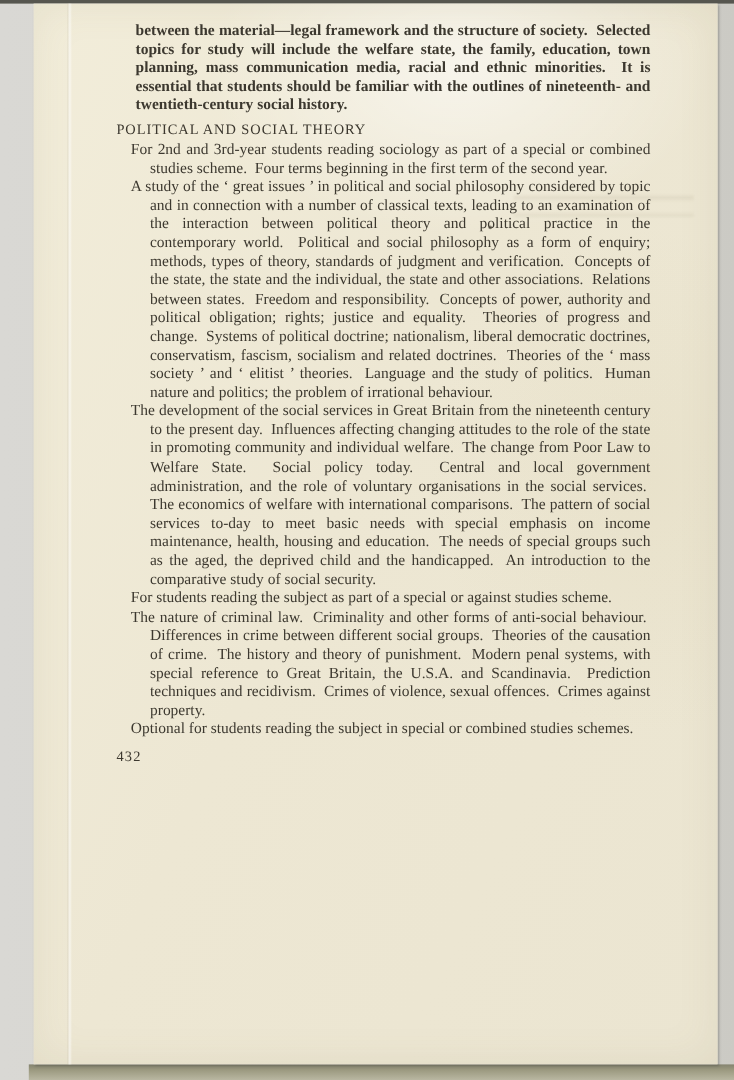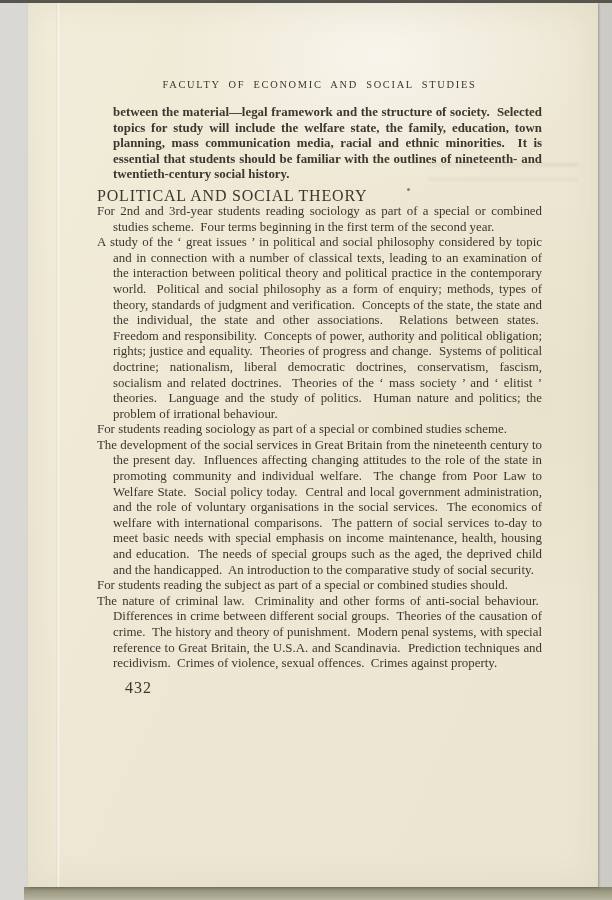--- a/index.html
+++ b/index.html
@@ -57,70 +57,68 @@
     word-spacing: 4px;
     color: #3b372e;
   }
   .para {
     margin: 0;
     font-size: 12.9px;
     line-height: 15.6px;
     text-align: justify;
     color: #3c382f;
   }
-  .para.hang { padding-left: 16px; text-indent: -16px; }
+  .para.hang { padding-left: 16px; text-indent: -16px; margin-left: 12px; }
   .para.continued { padding-left: 16px; text-indent: 0; margin-top: 15px; font-weight: bold; }
   .section-heading {
     margin: 5px 0 1px 0;
-    font-size: 16px;
+    font-size: 12px;
     line-height: 15px;
     font-weight: 400;
     letter-spacing: 0.8px;
     color: #3b372e;
   }
   .page-number {
     margin-top: 7px;
-    font-size: 16px;
+    font-size: 12px;
     letter-spacing: 1px;
     color: #3c382f;
-    margin-left: 28px;
   }
 </style>
 </head>
 <body>
 
 <div class="top-line"></div>
 <div class="bottom-edge"></div>
 
 <div class="sheet">
   <div class="fold"></div>
   <div class="ghost"></div>
   <div class="speck"></div>
 
   <div class="content">
 
-    <div class="running-head">FACULTY OF ECONOMIC AND SOCIAL STUDIES</div>
 
     <p class="para continued">between the material—legal framework and the structure of society.&nbsp; Selected topics for study will include the welfare state, the family, education, town planning, mass communication media, racial and ethnic minorities.&nbsp; It is essential that students should be familiar with the outlines of nineteenth- and twentieth-century social history.</p>
 
     <div>
       <h2 class="section-heading">POLITICAL AND SOCIAL THEORY</h2>
       <p class="para hang">For 2nd and 3rd-year students reading sociology as part of a special or combined studies scheme.&nbsp; Four terms beginning in the first term of the second year.</p>
       <p class="para hang">A study of the ‘ great issues ’ in political and social philosophy considered by topic and in connection with a number of classical texts, leading to an examination of the interaction between political theory and political practice in the contemporary world.&nbsp; Political and social philosophy as a form of enquiry; methods, types of theory, standards of judgment and verification.&nbsp; Concepts of the state, the state and the individual, the state and other associations.&nbsp; Relations between states.&nbsp; Freedom and responsibility.&nbsp; Concepts of power, authority and political obligation; rights; justice and equality.&nbsp; Theories of progress and change.&nbsp; Systems of political doctrine; nationalism, liberal democratic doctrines, conservatism, fascism, socialism and related doctrines.&nbsp; Theories of the ‘ mass society ’ and ‘ elitist ’ theories.&nbsp; Language and the study of politics.&nbsp; Human nature and politics; the problem of irrational behaviour.</p>
     </div>
 
     <div>
-      <p class="para hang">For students reading sociology as part of a special or combined studies scheme.</p>
       <p class="para hang">The development of the social services in Great Britain from the nineteenth century to the present day.&nbsp; Influences affecting changing attitudes to the role of the state in promoting community and individual welfare.&nbsp; The change from Poor Law to Welfare State.&nbsp; Social policy today.&nbsp; Central and local government administration, and the role of voluntary organisations in the social services.&nbsp; The economics of welfare with international comparisons.&nbsp; The pattern of social services to-day to meet basic needs with special emphasis on income maintenance, health, housing and education.&nbsp; The needs of special groups such as the aged, the deprived child and the handicapped.&nbsp; An introduction to the comparative study of social security.</p>
     </div>
 
     <div>
-      <p class="para hang">For students reading the subject as part of a special or combined studies should.</p>
+      <p class="para hang">For students reading the subject as part of a special or against studies scheme.</p>
       <p class="para hang">The nature of criminal law.&nbsp; Criminality and other forms of anti-social behaviour.&nbsp; Differences in crime between different social groups.&nbsp; Theories of the causation of crime.&nbsp; The history and theory of punishment.&nbsp; Modern penal systems, with special reference to Great Britain, the U.S.A. and Scandinavia.&nbsp; Prediction techniques and recidivism.&nbsp; Crimes of violence, sexual offences.&nbsp; Crimes against property.</p>
     </div>
 
     <div>
+      <p class="para hang">Optional for students reading the subject in special or combined studies schemes.</p>
     </div>
 
     <div class="page-number">432</div>
 
   </div>
 </div>
 
 </body></html>

